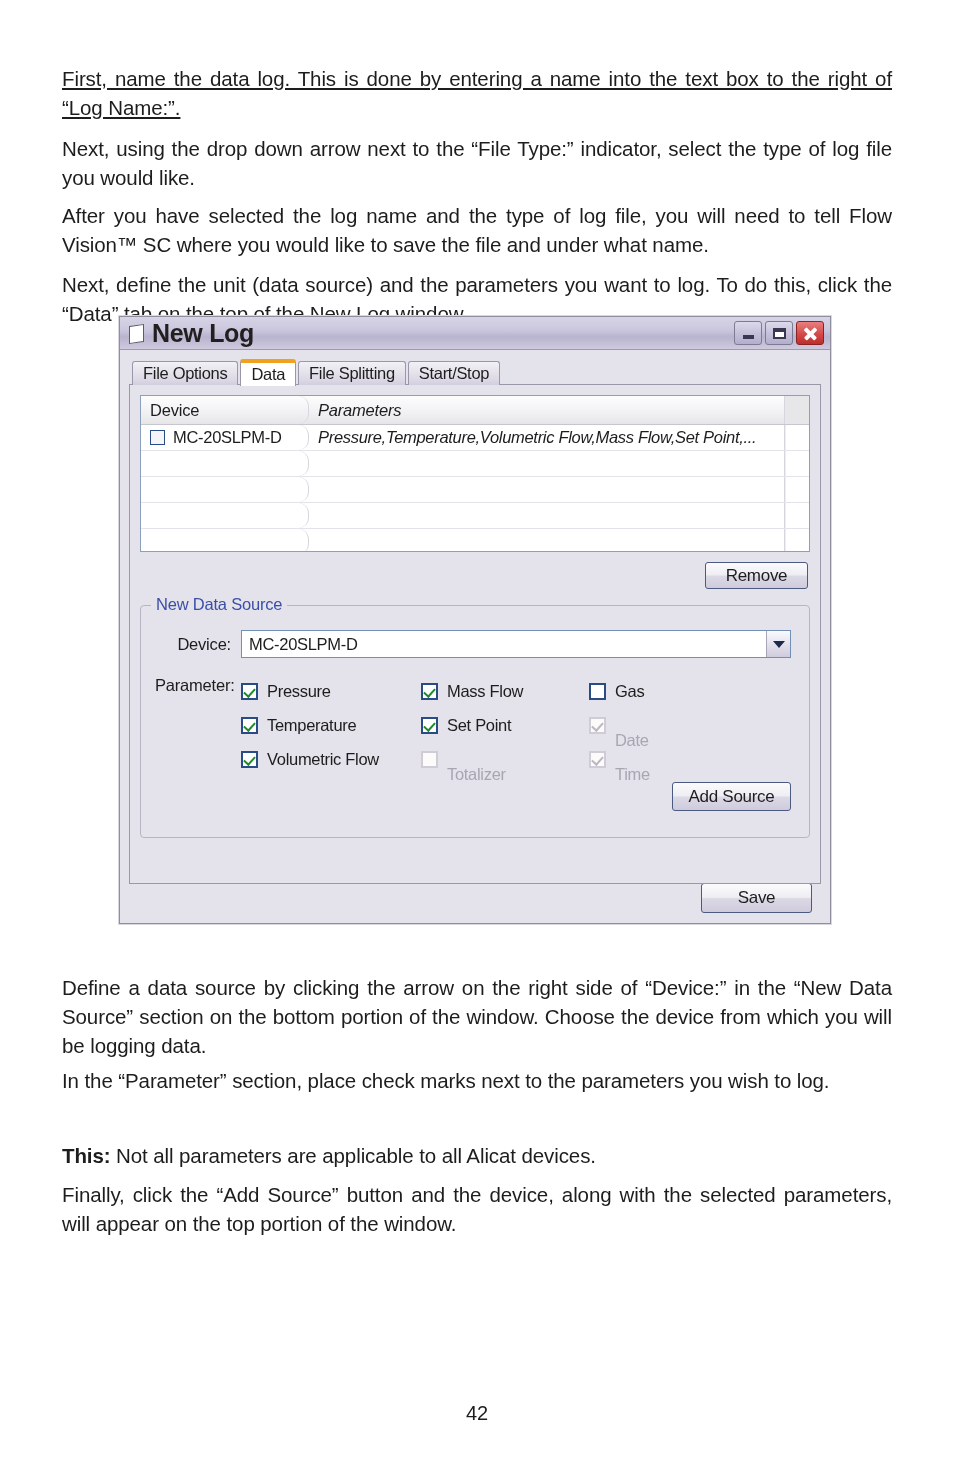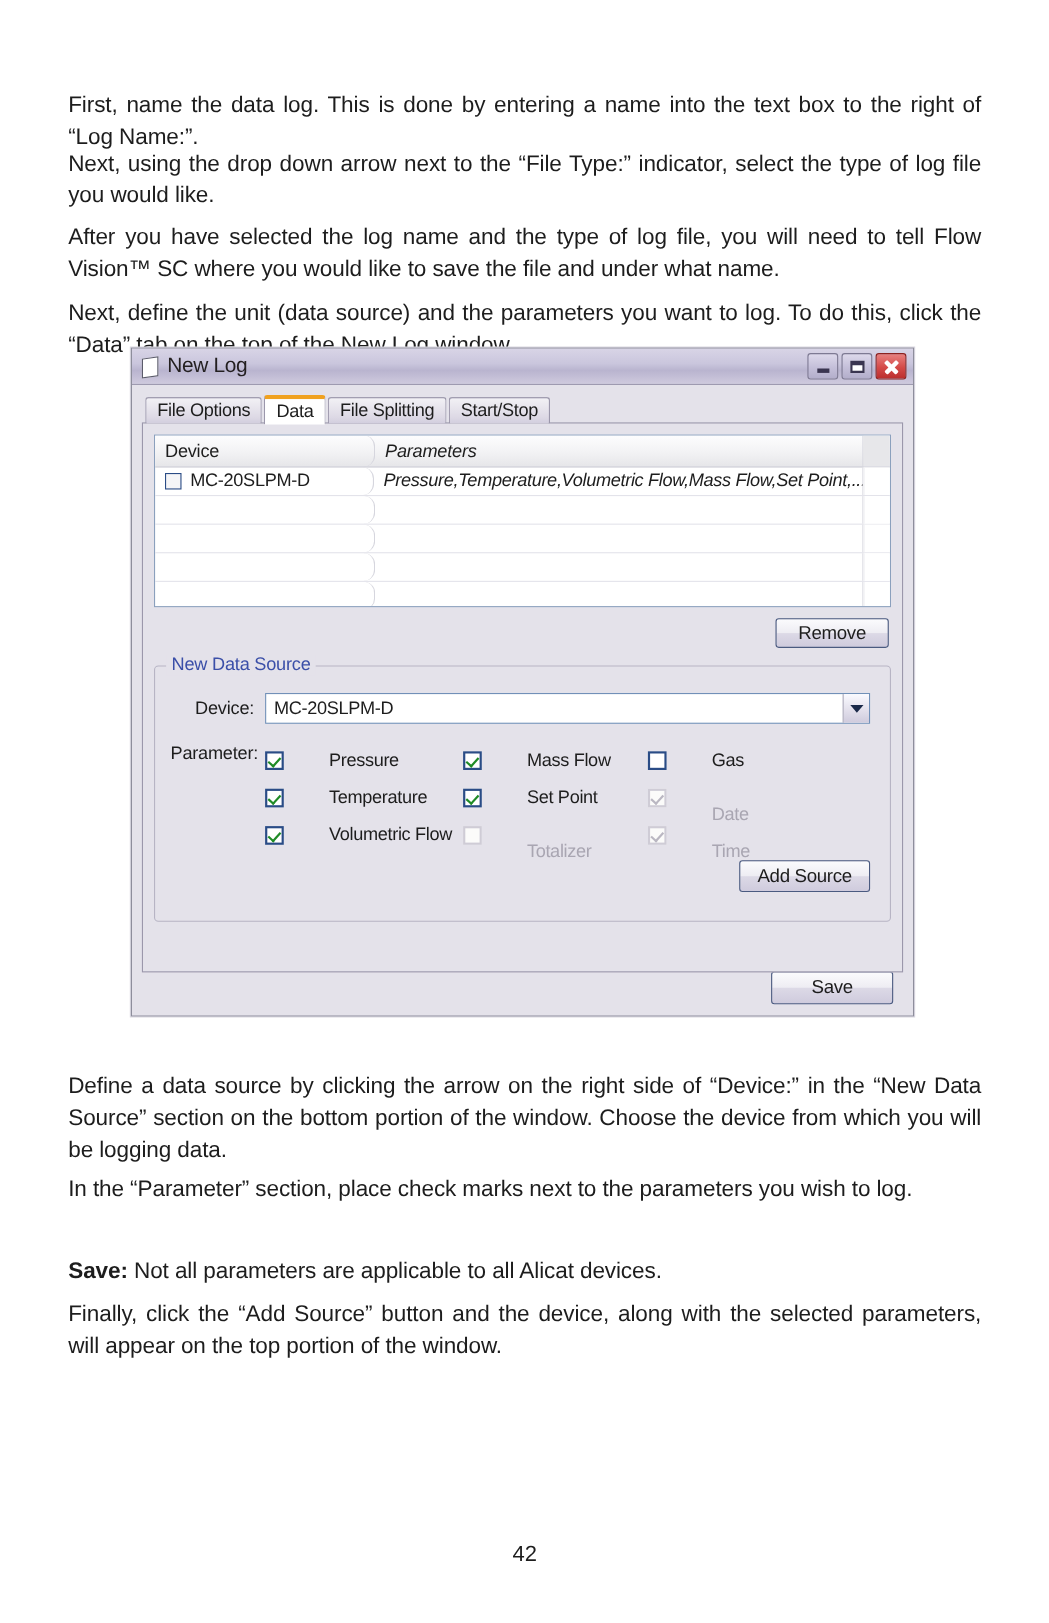--- a/index.html
+++ b/index.html
@@ -27,21 +27,21 @@
     left: 62px;
     width: 830px;
     font-size: 20.5px;
     line-height: 29px;
     text-align: justify;
     color: #1d1d1d;
     letter-spacing: -0.1px;
   }
   .body-text b { font-weight: bold; }
 
-  .p1 { top: 60px; }
+  .p1 { top: 43px; text-decoration: underline; }
   .p2 { top: 113px; }
   .p3 { top: 180px; }
   .p4 { top: 249px; }
   .p5 { top: 952px; }
   .p6 { top: 1050px; margin-top: 16px; }
   .p7 { top: 1120px; }
   .p8 { top: 1159px; }
 
   .page-number {
     position: absolute;
@@ -84,22 +84,22 @@
   }
   .title-icon .sheet {
     position: absolute;
     left: 1px; top: 1px;
     width: 13px; height: 16px;
     background: #ffffff;
     border: 1px solid #5b5b6b;
     transform: skewY(-8deg);
   }
   .title-text {
-    font-size: 19px;
-    font-weight: normal;
+    font-size: 25px;
+    font-weight: bold;
     color: #231f20;
     letter-spacing: -0.3px;
     flex: 1 1 auto;
     white-space: nowrap;
   }
   .win-buttons {
     display: flex;
     gap: 3px;
     align-items: center;
     flex: 0 0 auto;
@@ -222,21 +222,21 @@
     font-size: 16.5px;
     color: #1d1d1d;
     letter-spacing: -0.2px;
   }
   .grid-head .cell {
     display: flex;
     align-items: center;
     padding-left: 9px;
     box-sizing: border-box;
   }
-  .col-device { width: 200px; border-right: 1px solid #d6d6de; border-radius: 10px; }
+  .col-device { width: 168px; border-right: 1px solid #d6d6de; border-radius: 10px; }
   .col-params { flex: 1 1 auto; border-right: 1px solid #d6d6de; font-style: italic; }
   .col-extra  { width: 24px; background: #e7e7ea; }
   .grid-row {
     display: flex;
     height: 25px;
     border-bottom: 1px solid #e3e3ea;
     font-size: 16.5px;
     color: #1d1d1d;
     letter-spacing: -0.3px;
   }
@@ -369,21 +369,20 @@
   .param-cols {
     display: flex;
     flex: 1 1 auto;
   }
   .param-col { width: 180px; }
   .param-col:nth-child(2) { width: 168px; }
   .cb-row {
     display: flex;
     align-items: center;
     height: 34px;
-    gap: 32px;
   }
   .cbox {
     width: 17px; height: 17px;
     border: 2px solid #2a4c86;
     background: #ffffff;
     margin-right: 9px;
     flex: 0 0 auto;
     box-sizing: border-box;
     position: relative;
   }
@@ -583,18 +582,18 @@
 
       <div class="save-row">
         <div class="btn btn-save">Save</div>
       </div>
 
     </div>
   </div>
 
   <p class="body-text p5">Define a data source by clicking the arrow on the right side of “Device:” in the “New Data Source” section on the bottom portion of the window. Choose the device from which you will be logging data.</p>
   <p class="body-text p6">In the “Parameter” section, place check marks next to the parameters you wish to log.</p>
-  <p class="body-text p7"><b>Save:</b><span> Not all parameters are applicable to all Alicat devices.</span></p>
+  <p class="body-text p7"><b>This:</b><span> Not all parameters are applicable to all Alicat devices.</span></p>
   <p class="body-text p8">Finally, click the “Add Source” button and the device, along with the selected parameters, will appear on the top portion of the window.</p>
 
   <div class="page-number">42</div>
 
 </div>
 
 </body></html>

